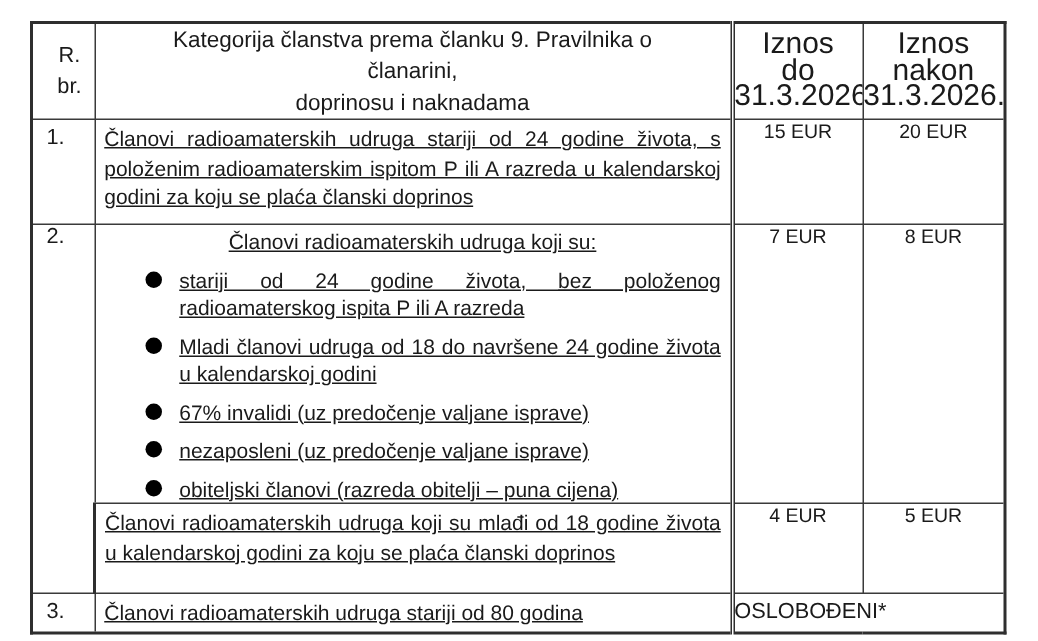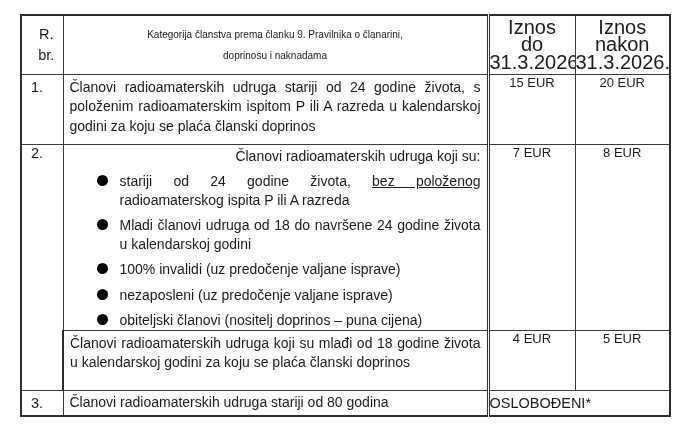--- a/index.html
+++ b/index.html
@@ -33,39 +33,40 @@
   .fees-table tr > *:first-child { border-left: 2px solid #2e2e2e; }
   .fees-table tr > *:last-child  { border-right: 2px solid #2e2e2e; }
   
   .fees-table .dbl { border-left: 3px double #2e2e2e; }
 
   
   .hrow th { vertical-align: middle; text-align: center; }
   .hrow { height: 59px; }
   .pre { white-space: pre-line; }
   .h-rbr { text-align: left; padding-left: 8px; line-height: 21px; font-size: 14.5px; }
-  .h-cat { line-height: 21px; font-size: 10px; padding: 0 26px; }
+  .h-cat { line-height: 21px; font-size: 15px; padding: 0 26px; }
   .h-amt { line-height: 17.5px; font-size: 20px; }
 
   
   .num-cell {
     text-align: left; padding: 4px 2px 0 9px; font-size: 14.5px;
   }
   .num-mid { vertical-align: middle; padding: 0 0 55px 9px; }
   .num-row3 { vertical-align: middle; padding: 0 0 0 9px; }
 
   
   .desc {
     text-align: justify;
     padding: 3px 6px 0 6px;
     line-height: 19.5px;
     font-size: 14px;
+    text-decoration: underline;
   }
   .desc-bullets { padding: 2px 6px 0 6px; line-height: 18.5px; }
-  .intro { text-align: right; }
+  .intro { text-align: center; }
   .bullet-item {
     position: relative;
     margin-top: 7px;
     padding-left: 50px;
     text-align: justify;
   }
   .bullet-dot {
     position: absolute;
     left: 27px; top: 3px;
     width: 11px; height: 11px;
@@ -128,27 +129,27 @@
       <td class="num-cell num-mid" rowspan="2">2.</td>
       <td class="desc desc-bullets">
         <div class="intro">Članovi radioamaterskih udruga koji su:</div>
         <div class="bullet-item">
           <span class="bullet-dot"></span><span>stariji od 24 godine života, </span><span class="u">bez položenog</span><span> radioamaterskog ispita P ili A razreda</span>
         </div>
         <div class="bullet-item">
           <span class="bullet-dot"></span><span>Mladi članovi udruga od 18 do navršene 24 godine života u kalendarskoj godini</span>
         </div>
         <div class="bullet-item">
-          <span class="bullet-dot"></span><span>100% invalidi (uz predočenje valjane isprave)</span>
+          <span class="bullet-dot"></span><span>67% invalidi (uz predočenje valjane isprave)</span>
         </div>
         <div class="bullet-item">
           <span class="bullet-dot"></span><span>nezaposleni (uz predočenje valjane isprave)</span>
         </div>
         <div class="bullet-item">
-          <span class="bullet-dot"></span><span>obiteljski članovi (nositelj doprinos – puna cijena)</span>
+          <span class="bullet-dot"></span><span>obiteljski članovi (razreda obitelji – puna cijena)</span>
         </div>
       </td>
       <td class="amt dbl">7 EUR</td>
       <td class="amt">8 EUR</td>
     </tr>
 
     <tr class="r2b">
       <td class="desc">Članovi radioamaterskih udruga koji su mlađi od 18 godine života u kalendarskoj godini za koju se plaća članski doprinos</td>
       <td class="amt dbl">4 EUR</td>
       <td class="amt gray-div">5 EUR</td>

